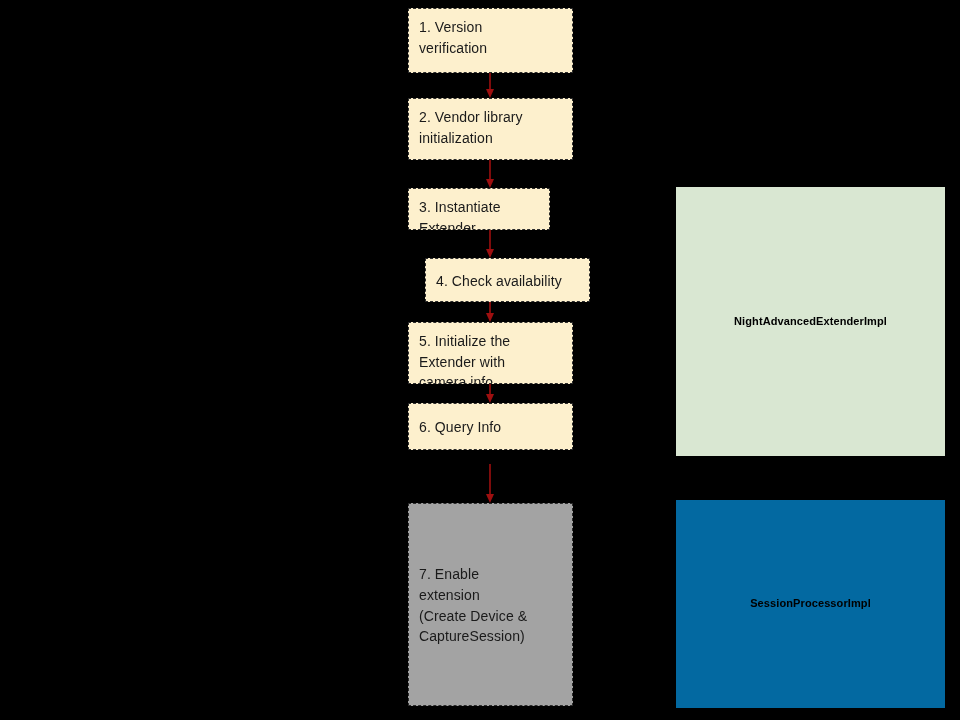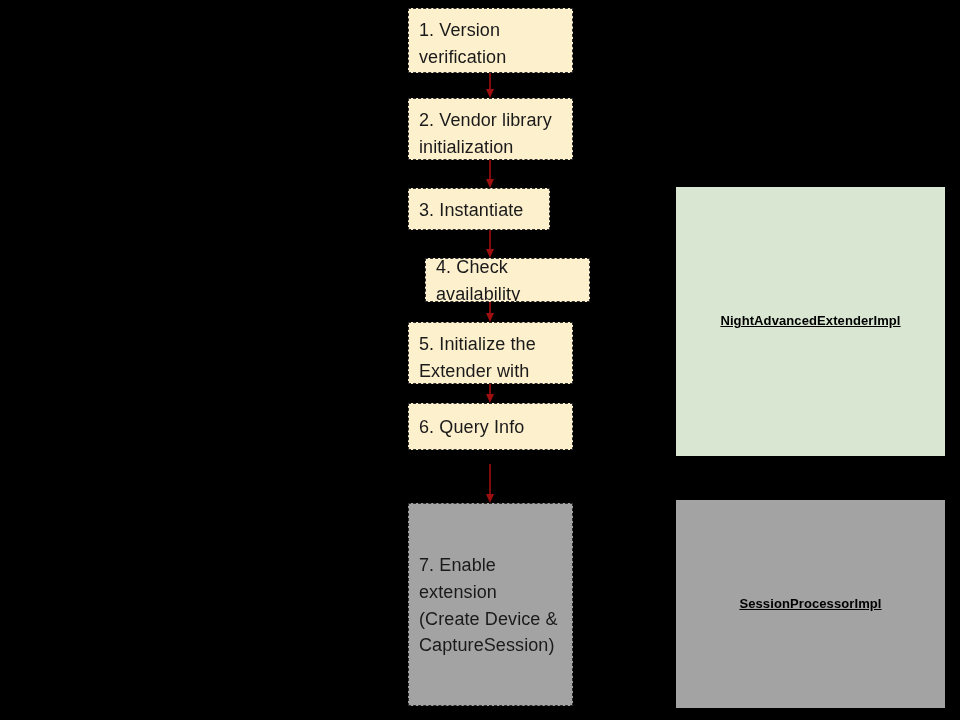--- a/index.html
+++ b/index.html
@@ -34,43 +34,42 @@
 
   
   .step {
     background: #fdf0cd;
     border: 1px dashed #2b2b2b;
     align-items: flex-start;
     justify-content: flex-start;
     padding: 8px 10px 6px 10px;
   }
   .step .label {
-    font-size: 18px;
+    font-size: 14px;
     line-height: 1.48;
     color: #1a1a1a;
     text-align: left;
     white-space: pre-line;
     letter-spacing: 0.1px;
   }
   .step.vcenter {
     align-items: center;
   }
 
   
   .panel {
     border: none;
   }
   .panel .label {
-    font-size: 13px;
+    font-size: 11px;
     font-weight: bold;
     line-height: 1.45;
     color: #000000;
     white-space: pre-line;
     letter-spacing: 0.1px;
-    text-decoration: underline;
   }
   .panel.blue {
     background: #cfdff1;
     align-items: center;
     justify-content: flex-start;
     padding: 0 0 0 8px;
   }
   .panel.blue .label {
     text-align: left;
   }
@@ -97,21 +96,21 @@
 </head>
 <body>
 
 <div id="canvas" style="background: rgb(0, 0, 0);">
 
 
   <div class="node panel green" id="node-panel-night-advanced" style="left: 676px; top: 187px; width: 269px; height: 269px; background: rgb(217, 231, 210);">
     <span class="label">NightAdvancedExtenderImpl</span>
   </div>
 
-  <div class="node panel green" id="node-panel-session-processor" style="left: 676px; top: 500px; width: 269px; height: 208px; background: #a3a3a3;">
+  <div class="node panel green" id="node-panel-session-processor" style="left: 676px; top: 500px; width: 269px; height: 208px; background: #0369a1;">
     <span class="label">SessionProcessorImpl</span>
   </div>
 
   <div class="node step" id="node-step-1" style="left: 408px; top: 8px; width: 165px; height: 65px; background: rgb(253, 240, 205); border-color: rgb(43, 43, 43);">
     <span class="label">1. Version
 verification</span>
   </div>
 
   <div class="node step" id="node-step-2" style="left: 408px; top: 98px; width: 165px; height: 62px; background: rgb(253, 240, 205); border-color: rgb(43, 43, 43);">
     <span class="label">2. Vendor library

